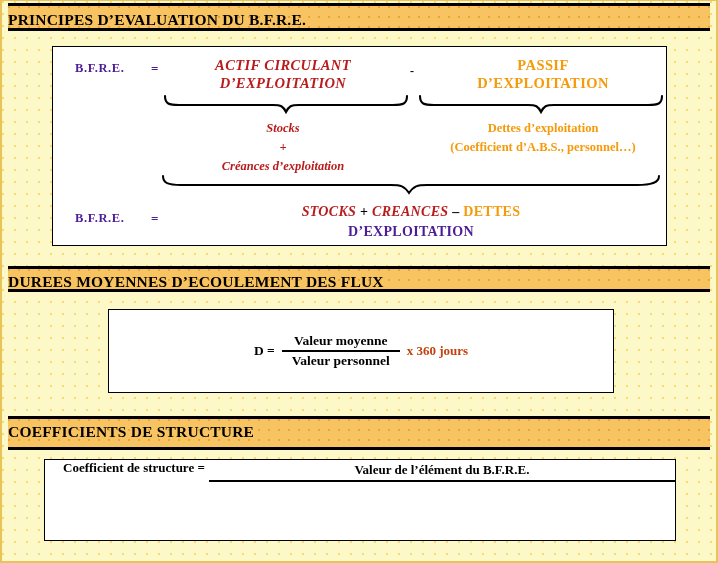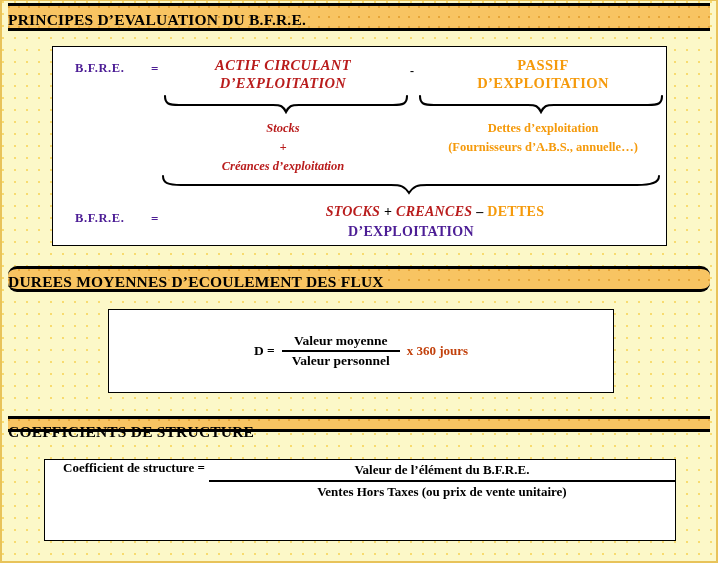--- a/index.html
+++ b/index.html
@@ -48,22 +48,22 @@
     display: block;
     font-family: "Liberation Serif", "DejaVu Serif", serif;
     font-weight: bold;
     font-size: 15.5px;
     letter-spacing: 0.2px;
     color: #000000;
     line-height: 1;
   }
 
   #band1 { top: 2px;   height: 28px; padding-top: 6px; }
-  #band2 { top: 265px; height: 26px; padding-top: 5px; border-radius: 9px; }
-  #band3 { top: 415px; height: 16px; padding-top: 5px; }
+  #band2 { top: 265px; height: 26px; padding-top: 5px; }
+  #band3 { top: 415px; height: 34px; padding-top: 5px; }
 
   
   .panel {
     position: absolute;
     background: #FFFFFF;
     border: 1px solid #000000;
     box-sizing: border-box;
   }
   #panel1 { left: 50px;  top: 45px;  width: 615px; height: 200px; }
   #panel2 { left: 106px; top: 308px; width: 506px; height: 84px; }
@@ -223,31 +223,31 @@
     <svg class="brace" style="left:363px; top:47px;" width="250" height="20" viewBox="0 0 250 20">
       <path d="M4 2 C4 10, 8 11, 18 11 L112 11 C120 11, 122 12, 125 18
                C128 12, 130 11, 138 11 L232 11 C242 11, 246 10, 246 2" fill="none" stroke="#000000" stroke-width="2.1" stroke-linecap="round"></path>
     </svg>
 
     <span class="t sub-term green ctr" style="left:230px; top:74px;">Stocks</span>
     <span class="t sub-term green ctr" style="left:230px; top:93px;">+</span>
     <span class="t sub-term orange ctr" style="left:490px; top:74px;">Dettes d’exploitation</span>
 
     <span class="t sub-term green ctr" style="left:230px; top:112px;">Créances d’exploitation</span>
-    <span class="t sub-term orange ctr" style="left:490px; top:93px;">(Fournisseurs d’A.B.S., annuelle…)</span>
+    <span class="t sub-term orange ctr" style="left:490px; top:93px;">(Coefficient d’A.B.S., personnel…)</span>
 
     <svg class="brace" style="left:106px; top:127px;" width="505" height="22" viewBox="0 0 505 22">
       <path d="M4 2 C4 9, 9 11, 22 11 L232 11 C242 11, 245 12, 250 19
                C255 12, 258 11, 268 11 L478 11 C492 11, 500 9, 500 2" fill="none" stroke="#000000" stroke-width="2" stroke-linecap="round"></path>
     </svg>
 
     <span class="t lbl-bfre navy" style="left:22px; top:164px;">B.F.R.E.</span>
     <span class="t eq navy" style="left:98px; top:164px;">=</span>
 
-    <div class="t result-line ctr" style="left:358px; top:157px;margin-left:24px;">
+    <div class="t result-line ctr" style="left:358px; top:157px;">
       <span class="green">STOCKS</span><span class="black"> + </span><span class="green">CREANCES</span><span class="black"> – </span><span class="orange">DETTES</span>
     </div>
     <span class="t result-line navy ctr" style="left:358px; top:177px;">D’EXPLOITATION</span>
 
   </div>
 
   <div class="band" id="band2">
     <span class="band-text">DUREES MOYENNES D’ECOULEMENT DES FLUX</span>
   </div>
 
@@ -268,18 +268,17 @@
   <div class="band" id="band3">
     <span class="band-text">COEFFICIENTS DE STRUCTURE</span>
   </div>
 
   <div class="panel" id="panel3">
     <div id="formula3">
       <span class="lhs3">Coefficient de structure  =</span>
       <span class="frac3">
         <span class="num">Valeur de l’élément du B.F.R.E.</span>
         <span class="bar"></span>
-        <span class="den">Ventes Hors Taxes (ou prix de vente unitaire)</span>
       </span>
     </div>
   </div>
 
 </div>
 
 </body></html>

